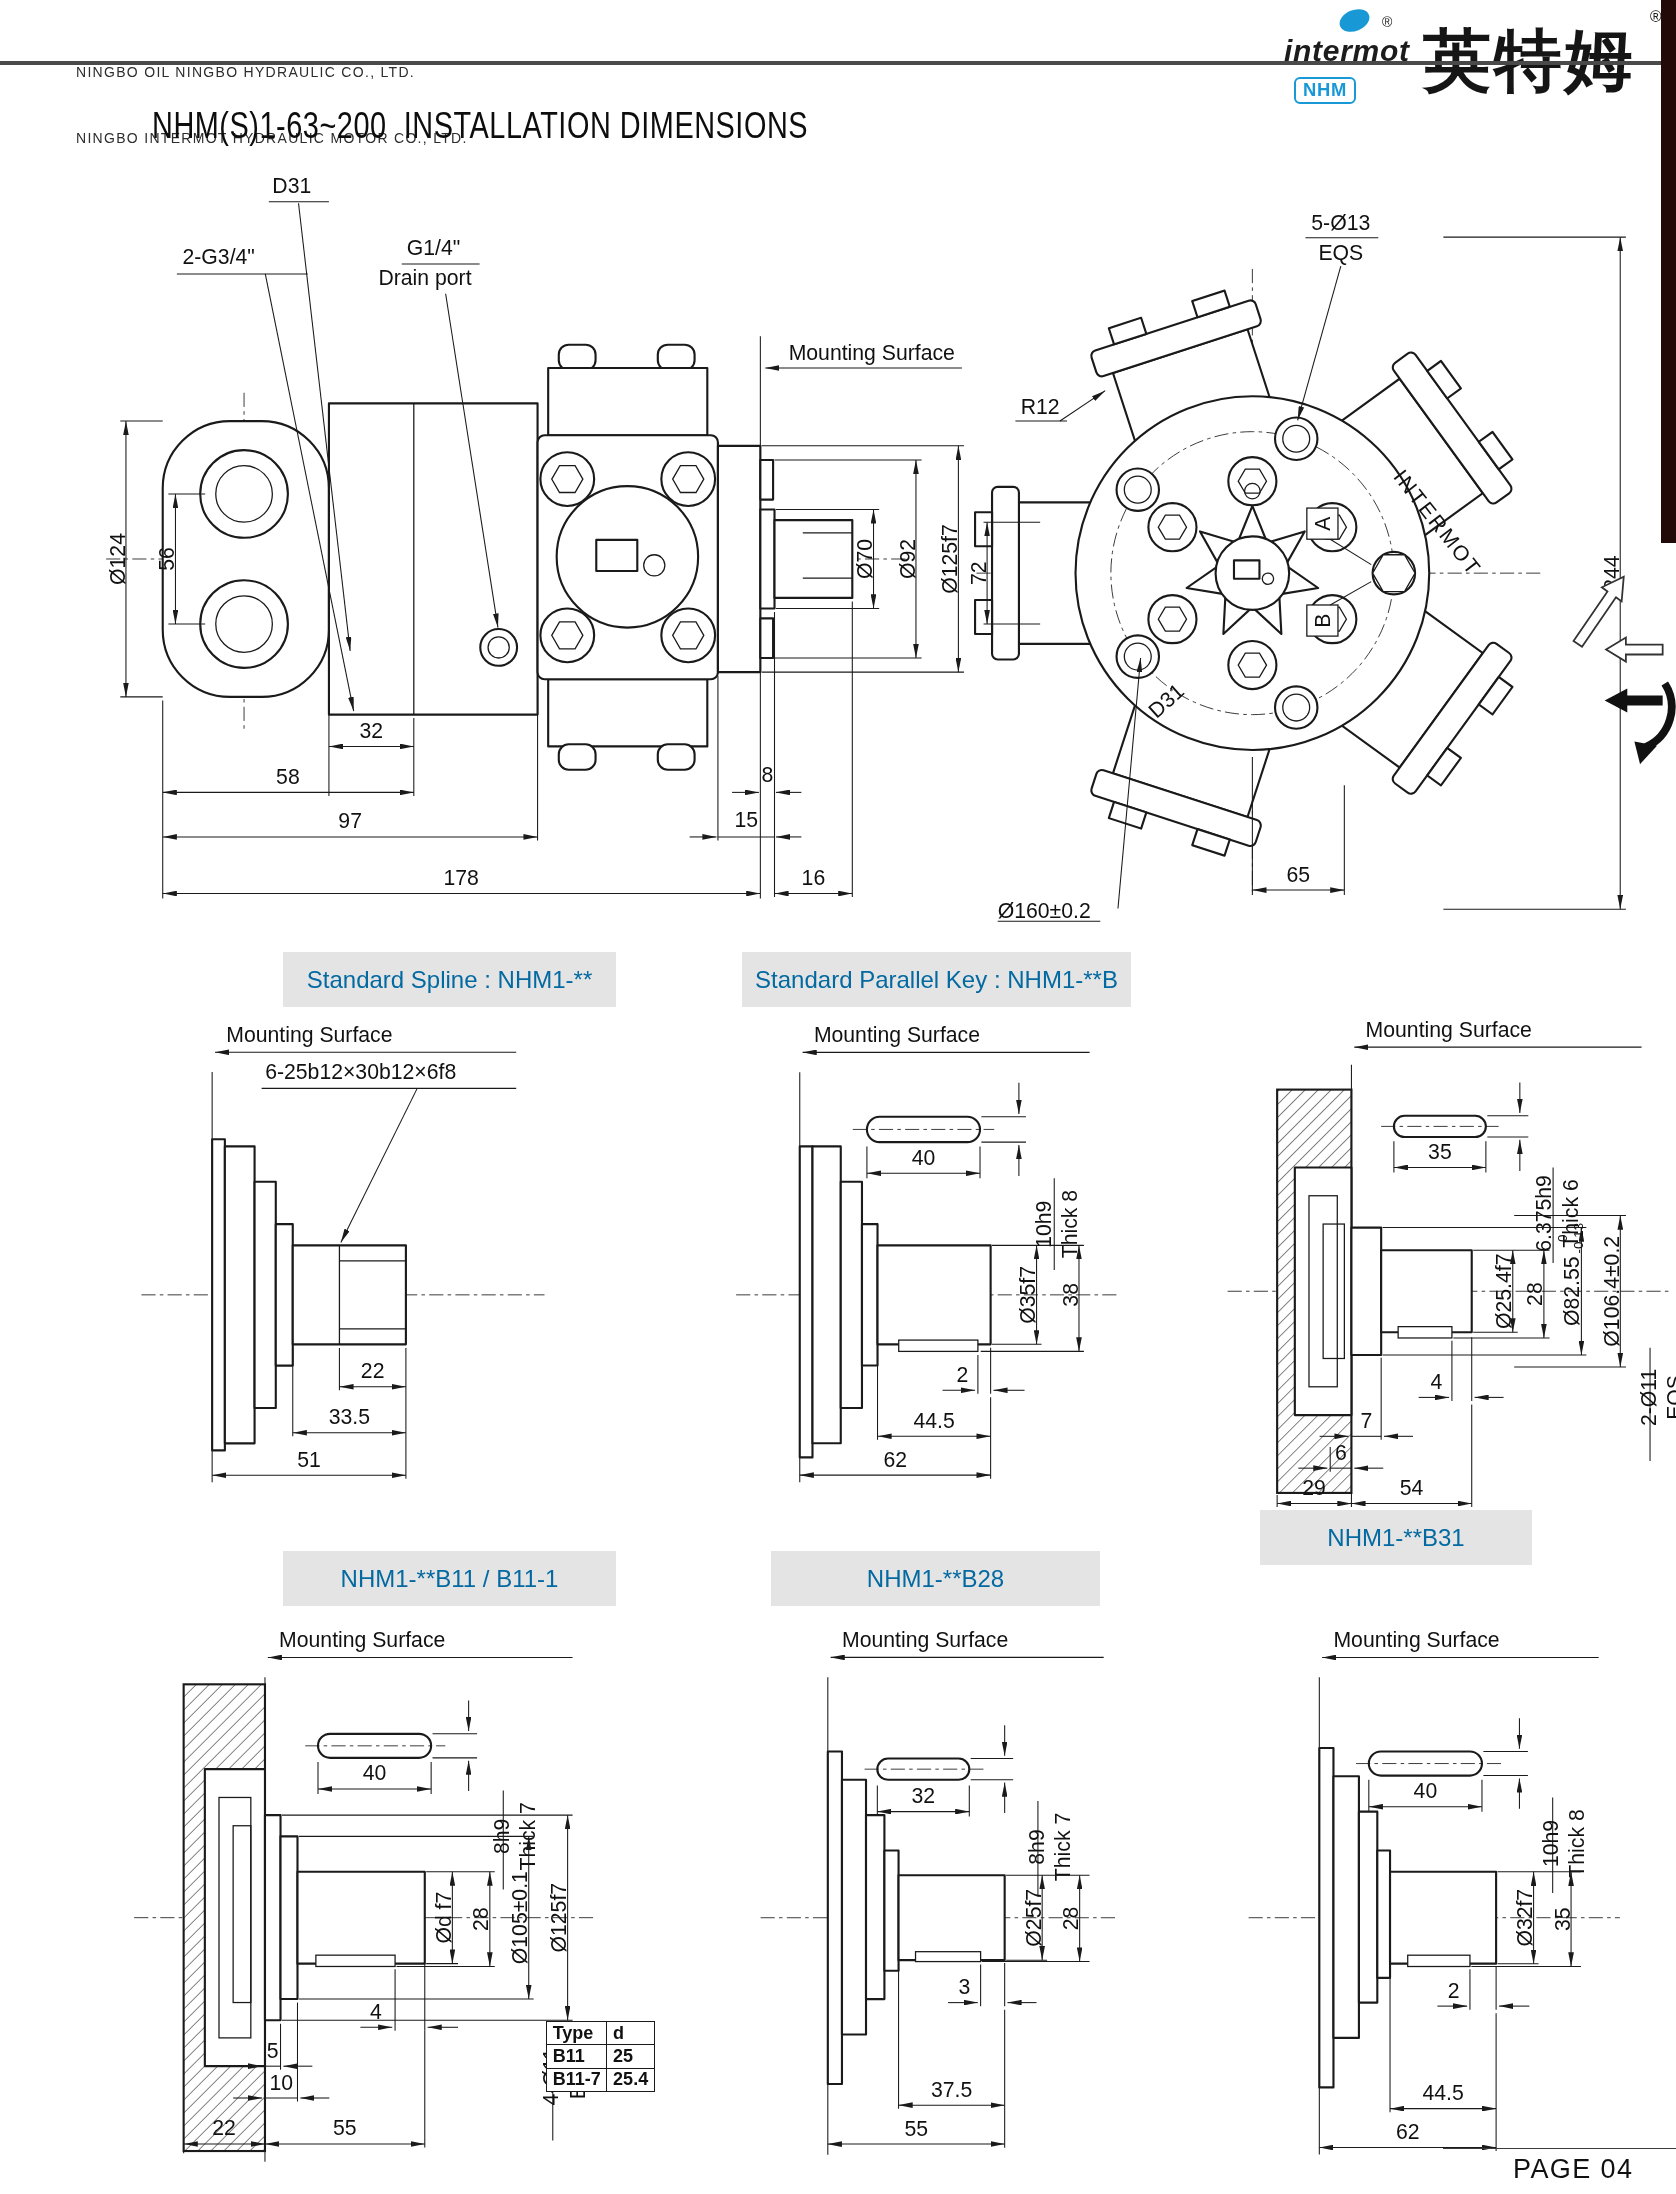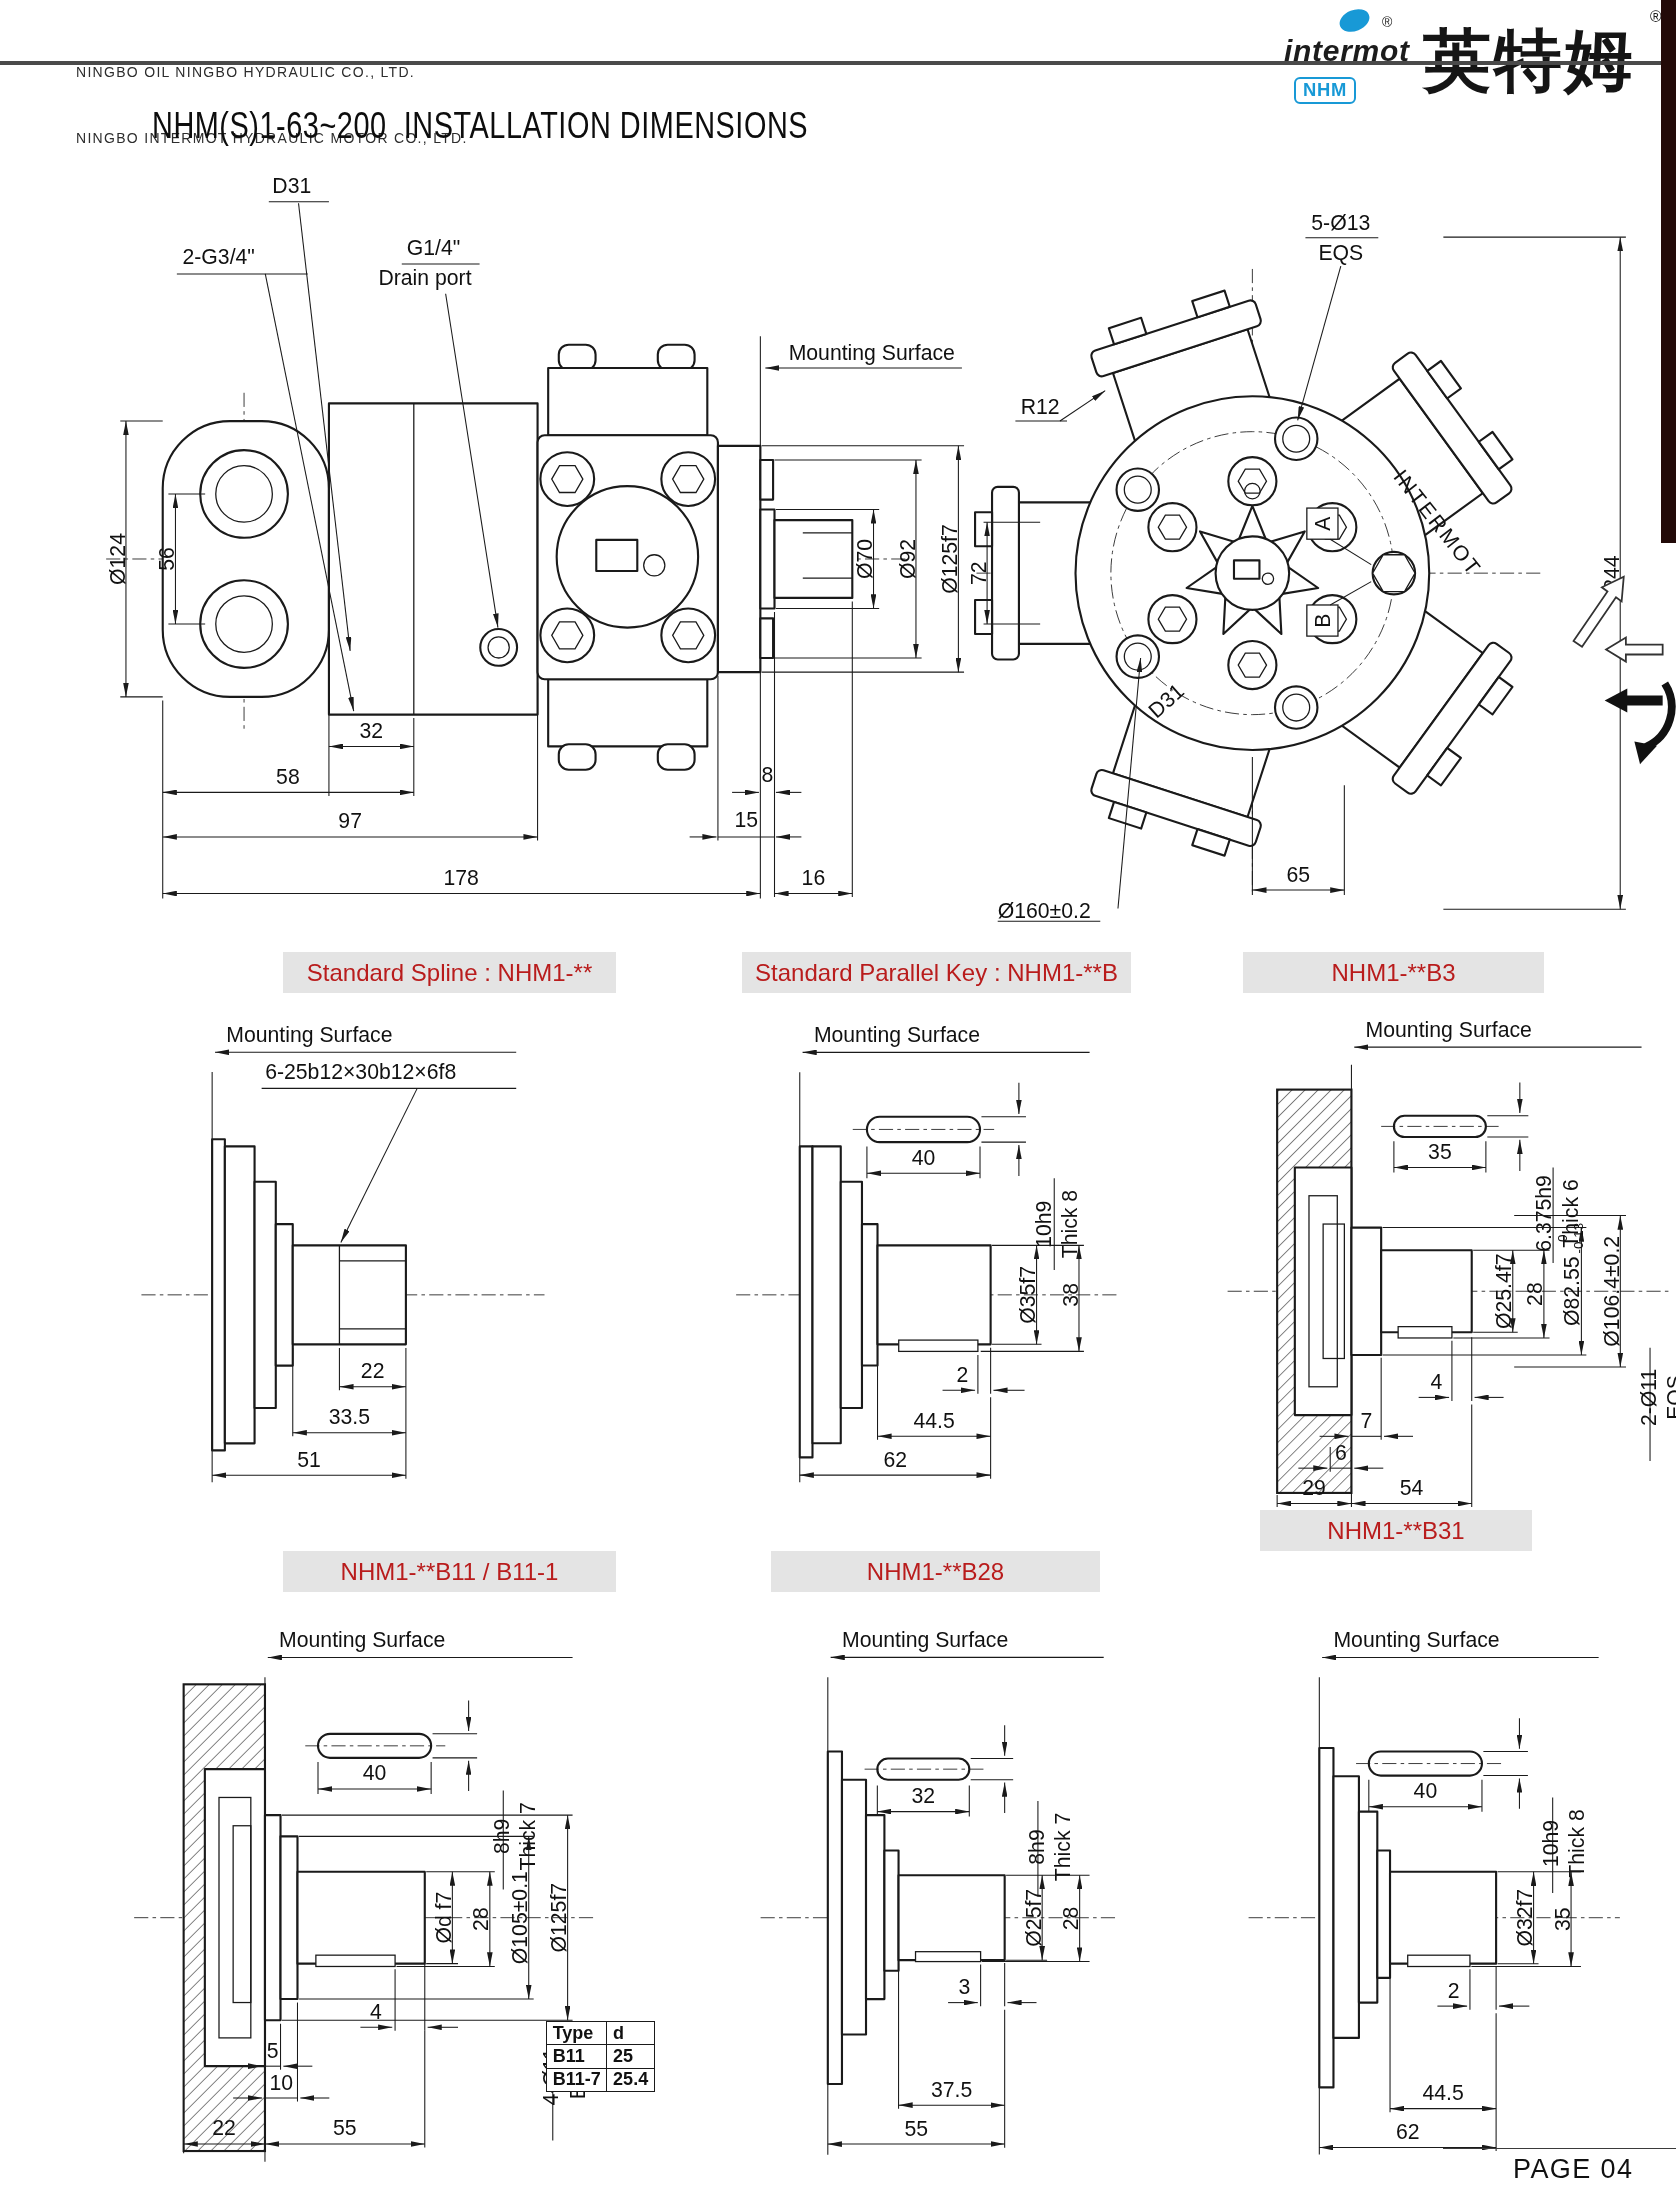--- a/index.html
+++ b/index.html
@@ -17,22 +17,22 @@
   .logo-dot{position:absolute;left:65px;top:4.2px;width:31px;height:21px;background:#1899d6;
             border-radius:50% 50% 50% 50%;transform:rotate(-22deg)}
   .logo-reg1{position:absolute;left:108px;top:8.5px;font-size:14px;color:#1c1c1c}
   .logo-badge{position:absolute;left:20px;top:71px;border:2.1px solid #1899d6;border-radius:6px;
               color:#1899d6;font-weight:bold;font-size:18.4px;padding:0.7px 7px;letter-spacing:0.7px}
   .logo-cjk{position:absolute;left:149px;top:10px;font-size:68px;font-weight:bold;color:#151515;
             font-family:"DejaVu Sans",sans-serif;letter-spacing:2.8px}
   .logo-reg2{position:absolute;left:376px;top:2.8px;font-size:15.6px;color:#1c1c1c}
   .title{position:absolute;left:152px;top:105px;font-size:37px;color:#0d0d0d;white-space:pre;
          transform:scaleX(.78);transform-origin:left top;letter-spacing:0.7px}
-  .sec-h{position:absolute;height:41px;background:#e4e4e4;display:flex;align-items:center;
-         justify-content:center;font-size:24px;color:#b91c1c;white-space:pre}
+  .sec-h{position:absolute;height:55px;background:#e4e4e4;display:flex;align-items:center;
+         justify-content:center;font-size:24px;color:#0369a1;white-space:pre}
   svg.drw{position:absolute;overflow:visible}
   svg text{font-family:"Liberation Sans",sans-serif;fill:#111}
   .t{font-size:30px}
   .tc{font-size:30px;text-anchor:middle}
   .ts{font-size:19px;text-anchor:middle}
   .obj{stroke:#1a1a1a;stroke-width:3;fill:none;stroke-linejoin:round;stroke-linecap:round}
   .ob2{stroke:#1a1a1a;stroke-width:1.8;fill:none}
   .fw{fill:#ffffff}
   .dim{stroke:#1a1a1a;stroke-width:1.5;fill:none}
   .da{stroke:#1a1a1a;stroke-width:1.5;fill:none;marker-start:url(#ab);marker-end:url(#ae)}
@@ -300,21 +300,20 @@
       <polygon points="874,656 922,586 914,580 945,565 942,600 934,594 886,664" fill="#fff" stroke="#333" stroke-width="2.5"></polygon>
       <polygon points="1000,661 948,661 948,651 920,668 948,685 948,675 1000,675" fill="#fff" stroke="#333" stroke-width="2.5"></polygon>
       <polygon points="1000,733 950,733 950,723 918,740 950,757 950,747 1000,747" fill="#111"></polygon>
       <path d="M1003,716 A62 62 0 0 1 976,806" fill="none" stroke="#111" stroke-width="11"></path>
       <polygon points="960,798 992,804 968,830" fill="#111"></polygon>
     </g>
   </svg>
 
   <div class="sec-h" style="left:283px;top:952px;width:333px"><span>Standard Spline : NHM1-**</span></div>
   <div class="sec-h" style="left:742px;top:952px;width:389px"><span>Standard Parallel Key : NHM1-**B</span></div>
-  <div class="sec-h" style="left:1243px;top:952px;width:301px"><span>NHM1-**B3</span></div>
   <div class="sec-h" style="left:283px;top:1551px;width:333px"><span>NHM1-**B11 / B11-1</span></div>
   <div class="sec-h" style="left:771px;top:1551px;width:329px"><span>NHM1-**B28</span></div>
   <div class="sec-h" style="left:1260px;top:1510px;width:272px"><span>NHM1-**B31</span></div>
 
   <svg class="drw" style="left:120px;top:1012px" width="453" height="495" viewBox="0 0 640 700">
     <line class="cl" x1="30" y1="400" x2="600" y2="400"></line>
     <line class="dim" x1="130" y1="85" x2="130" y2="665"></line>
     <text class="t" x="150" y="42">Mounting Surface</text>
     <line class="de" x1="560" y1="57" x2="134" y2="57"></line>
     <text class="t" x="205" y="95">6-25b12×30b12×6f8</text>

